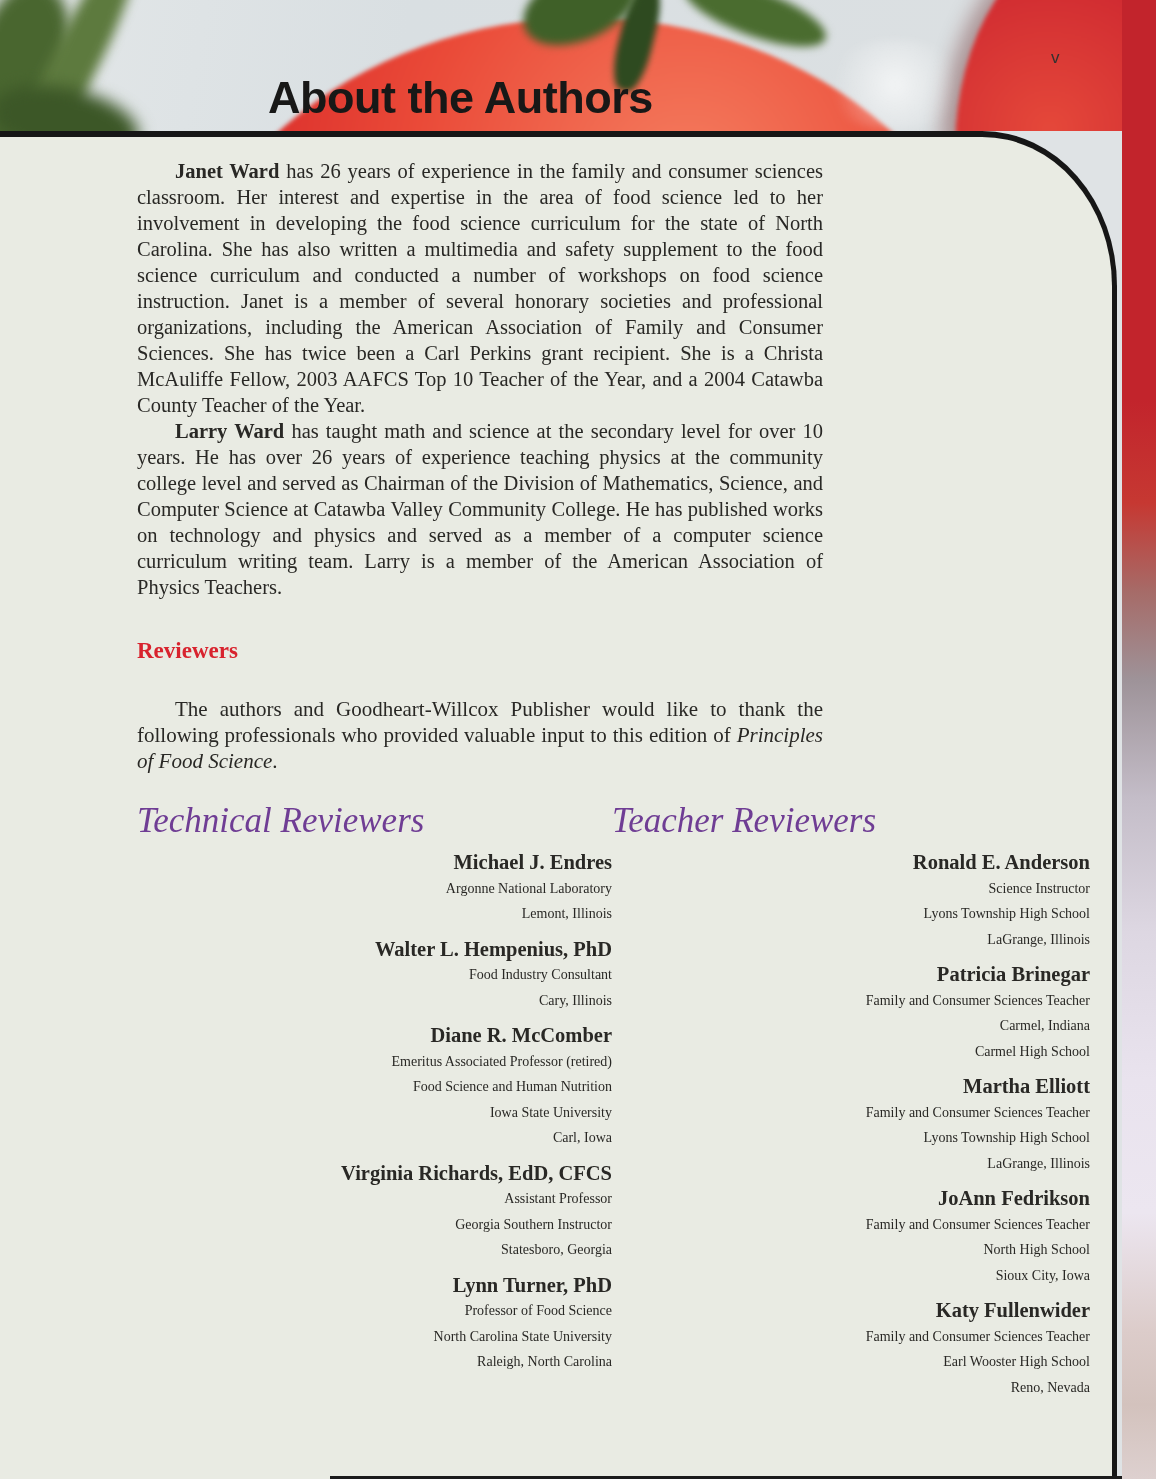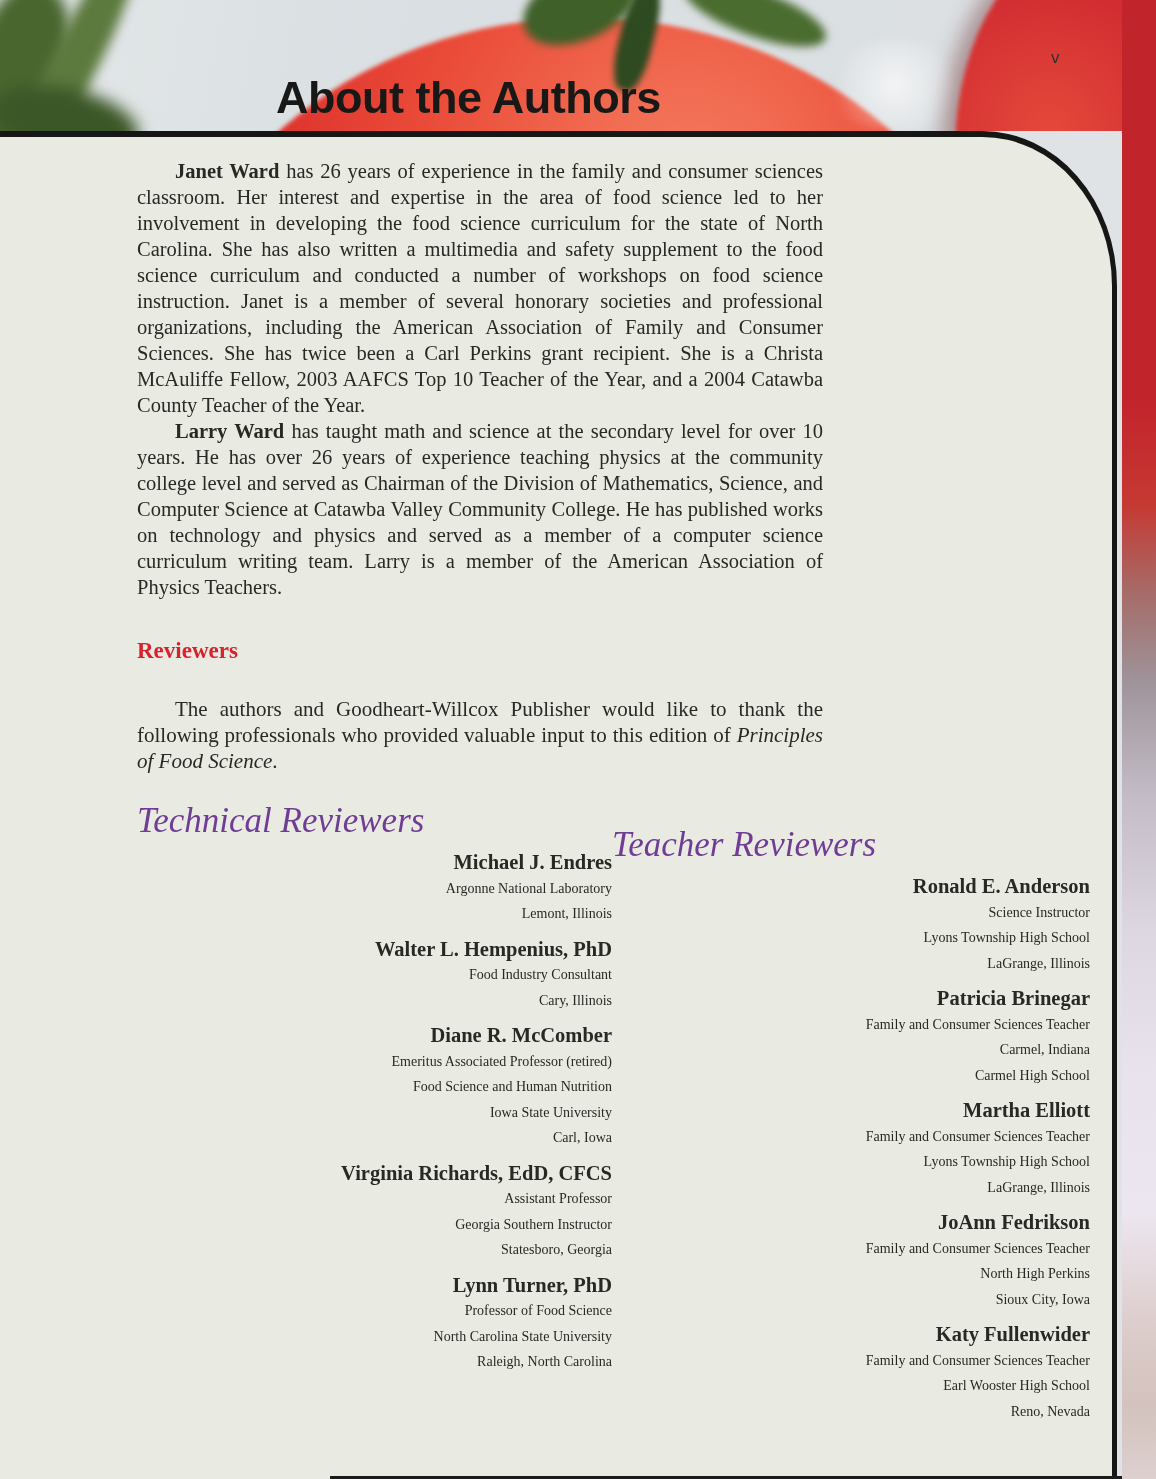--- a/index.html
+++ b/index.html
@@ -30,40 +30,40 @@
   .stem3{position:absolute;left:680px;top:-10px;width:150px;height:46px;background:#4a6c2f;
     transform:rotate(20deg);border-radius:50%;filter:blur(4px);}
   .highlight{position:absolute;left:820px;top:40px;width:150px;height:90px;border-radius:50%;
     background:radial-gradient(circle,rgba(255,255,255,.65),rgba(255,255,255,0) 70%);filter:blur(4px);}
   .photo-right{position:absolute;top:0;right:0;width:34px;height:1479px;
     background:linear-gradient(180deg,
       #c2242c 0%, #c2242c 27%, #c63832 34%, #a66b68 40%, #9e9399 46%,
       #c4bdc8 54%, #ddd7e2 63%, #e9e3ee 73%, #ece6f0 82%,
       #dcccca 90%, #d3c2bd 95%, #ddd0cf 100%);}
   
-  .page-title{position:absolute;left:276px;top:72px;z-index:5;
+  .page-title{position:absolute;left:268px;top:72px;z-index:5;
     font-family:"Liberation Sans", sans-serif;font-weight:700;font-size:45px;
     letter-spacing:-.5px;color:#181817;}
   .folio{position:absolute;left:1051px;top:48px;z-index:6;
     font-family:"Liberation Sans", sans-serif;font-size:17px;color:#33312f;}
   .panel{position:absolute;left:0;top:131px;width:1117px;height:1348px;z-index:2;
     box-sizing:border-box;background:#e9ebe3;
     border-top:6px solid #161616;border-right:5px solid #161616;
     border-top-right-radius:135px 155px;}
   .bottom-line{position:absolute;left:330px;bottom:0;width:792px;height:3px;background:#1b1b1b;z-index:4;}
   
   .content{position:absolute;left:137px;top:158px;width:953px;z-index:3;color:#292825;}
   .body-par{width:686px;margin:0;font-size:20.5px;line-height:26px;
     text-align:justify;text-indent:38px;}
   .section-head{margin:36px 0 0;font-size:23px;line-height:30px;font-weight:bold;color:#d8232e;}
   .intro{width:686px;margin:30px 0 0;font-size:21px;line-height:26px;
     text-align:justify;text-indent:38px;}
   .cols{display:flex;margin-top:32px;}
   .col-tech{width:475px;}
-  .col-teach{width:478px;margin-top:24px;}
+  .col-teach{width:478px;}
   .col-head{margin:0 0 14px;font-size:35px;line-height:30px;font-weight:normal;
     font-style:italic;color:#6f3d94;}
   .entry{margin:0 0 10px;text-align:right;}
   .entry-name{font-weight:bold;font-size:20.5px;line-height:25.5px;}
   .entry-line{font-size:14px;line-height:25.5px;padding-left:17px;}
 </style>
 </head>
 <body>
 
 <div class="page">
@@ -201,21 +201,21 @@
                   <div class="entry-line">LaGrange, Illinois</div>
                 </div>
             </div>
 
             <div class="entry">
               <div class="entry-name">JoAnn Fedrikson</div>
               <div>
 
                   <div class="entry-line">Family and Consumer Sciences Teacher</div>
 
-                  <div class="entry-line">North High Perkins</div>
+                  <div class="entry-line">North High School</div>
 
                   <div class="entry-line">Sioux City, Iowa</div>
                 </div>
             </div>
 
             <div class="entry">
               <div class="entry-name">Katy Fullenwider</div>
               <div>
 
                   <div class="entry-line">Family and Consumer Sciences Teacher</div>

